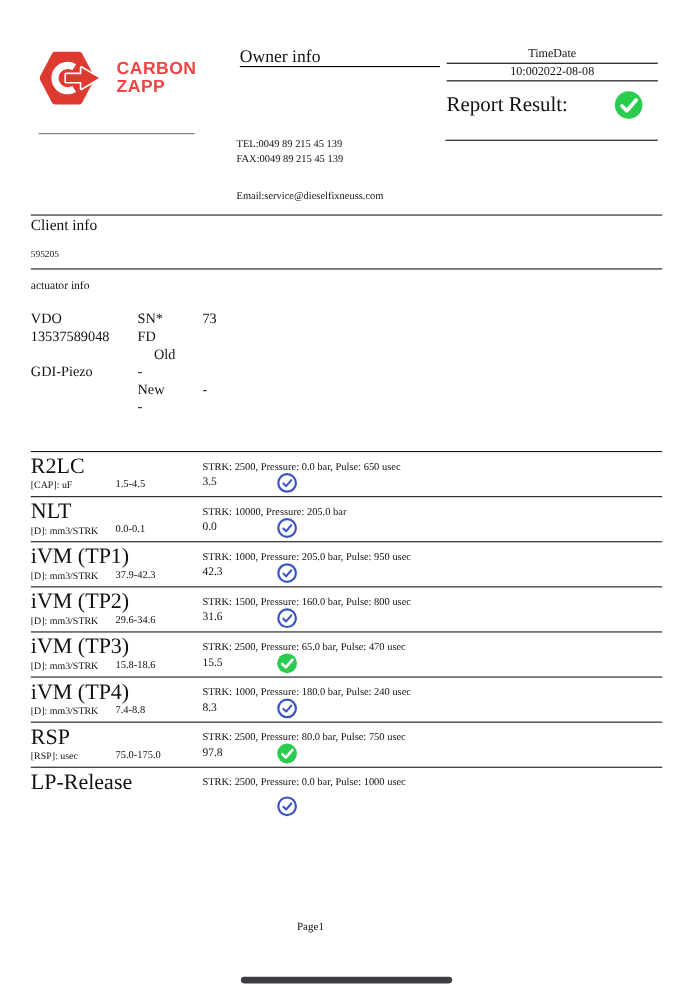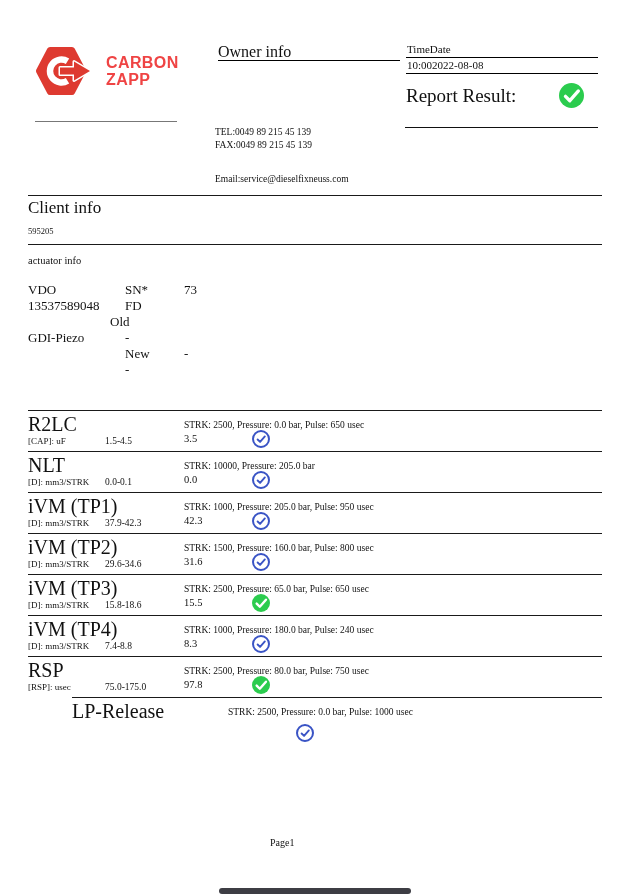--- a/index.html
+++ b/index.html
@@ -26,49 +26,49 @@
     letter-spacing: 0.4px;
     color: #ef4444;
     margin-left: 8px;
   }
 
   
   .owner-info-label { left: 218px; top: 43px; font-size: 16px; }
   .owner-info-underline { left: 218px; top: 60px; width: 182px; border-top: 1px solid #000; }
 
   .time-date { left: 406px; top: 42px; width: 192px; font-size: 11px; }
-  .td-row { display: flex; justify-content: flex-start; border-bottom: 1px solid #000; padding: 1px 1px 2px 1px; }
+  .td-row { display: flex; justify-content: center; border-bottom: 1px solid #000; padding: 1px 1px 2px 1px; }
 
   .report-result-label { left: 406px; top: 85px; font-size: 19px; }
   .result-check { left: 559px; top: 83px; }
 
   
   .addr-overline { left: 35px; top: 121px; width: 142px; border-top: 1px solid #777; }
   .owner-address { left: 35px; top: 126px; font-size: 9.5px; font-weight: bold; line-height: 13px; }
   .owner-contact { left: 215px; top: 126px; font-size: 9.5px; line-height: 13px; }
   .owner-contact .email { margin-top: 21px; }
 
   .device-overline { left: 405px; top: 127px; width: 193px; border-top: 1px solid #111; }
   .device-info { left: 406px; top: 132px; font-size: 10.5px; line-height: 13px; }
   .device-sub { font-size: 10px; line-height: 11.5px; margin-top: 4px; }
 
   
   .client-top-line { left: 28px; top: 195px; width: 574px; border-top: 1.5px solid #1a1a1a; }
-  .client-label { left: 28px; top: 198px; font-size: 17px; }
+  .client-label { left: 28px; top: 198px; font-size: 14px; }
   .client-number { left: 28px; top: 213px; font-size: 8.5px; margin-top: 13px; }
   .client-bottom-line { left: 28px; top: 244px; width: 574px; border-top: 1.5px solid #1a1a1a; }
 
   
   .actuator-label { left: 28px; top: 255px; font-size: 10.5px; }
   .act { font-size: 13px; }
 
   
   .test-table { left: 28px; top: 410px; width: 574px; }
   .test-row { position: relative; height: 41px; border-top: 1.5px solid #1a1a1a; }
-  .test-row.no-measure { height: 48px; margin-left: 44px; }
+  .test-row.no-measure { height: 48px; }
   .t-name  { position: absolute; left: 0; top: 2px; font-size: 20px; }
   .t-params{ position: absolute; left: 156px; top: 9px; font-size: 9.5px; }
   .t-unit  { position: absolute; left: 0; top: 25px; font-size: 9px; }
   .t-range { position: absolute; left: 77px; top: 25px; font-size: 9.5px; }
   .t-value { position: absolute; left: 156px; top: 22px; font-size: 10.5px; }
   .test-row .check { position: absolute; left: 224px; top: 19px; }
   .test-row.no-measure .check { top: 26px; }
 
   
   .check {
@@ -143,21 +143,21 @@
   <div class="abs client-label">Client info</div>
   <div class="abs client-number">595205</div>
   <div class="abs client-bottom-line"></div>
 
   <div class="abs actuator-label">actuator info</div>
   <span class="abs act" style="left:28px;top:282px">VDO</span>
   <span class="abs act" style="left:28px;top:298px">13537589048</span>
   <span class="abs act" style="left:28px;top:330px">GDI-Piezo</span>
   <span class="abs act" style="left:125px;top:282px">SN*</span>
   <span class="abs act" style="left:125px;top:298px">FD</span>
-  <span class="abs act" style="left:110px;top:314px">Old</span>
+  <span class="abs act" style="left:140px;top:314px">Old</span>
   <span class="abs act" style="left:125px;top:330px">-</span>
   <span class="abs act" style="left:125px;top:346px">New</span>
   <span class="abs act" style="left:125px;top:362px">-</span>
   <span class="abs act" style="left:184px;top:282px">73</span>
   <span class="abs act" style="left:184px;top:346px">-</span>
 
   <div class="abs test-table">
       <div class="test-row">
       <span class="t-name">R2LC</span>
       <span class="t-params">STRK: 2500, Pressure: 0.0 bar, Pulse: 650 usec</span>
@@ -201,21 +201,21 @@
       <span class="t-range">29.6-34.6</span>
       <span class="t-value">31.6</span>
       <span class="check check-blue">
         <svg viewBox="0 0 24 24">
             <path class="tick" d="M6.2 12.8l4.2 4.2L18.6 7.6"></path>
           </svg>
       </span>
     </div>
       <div class="test-row">
       <span class="t-name">iVM (TP3)</span>
-      <span class="t-params">STRK: 2500, Pressure: 65.0 bar, Pulse: 650 usec</span>
+      <span class="t-params">STRK: 2500, Pressure: 65.0 bar, Pulse: 470 usec</span>
       <span class="t-unit">[D]: mm3/STRK</span>
       <span class="t-range">15.8-18.6</span>
       <span class="t-value">15.5</span>
       <span class="check check-green">
         <svg viewBox="0 0 24 24">
             <path class="tick" d="M6.2 12.8l4.2 4.2L18.6 7.6"></path>
           </svg>
       </span>
     </div>
       <div class="test-row">

